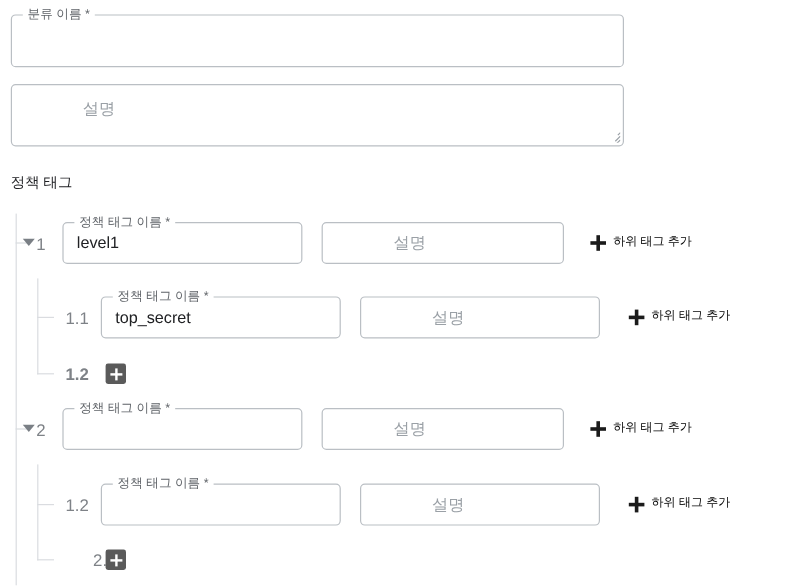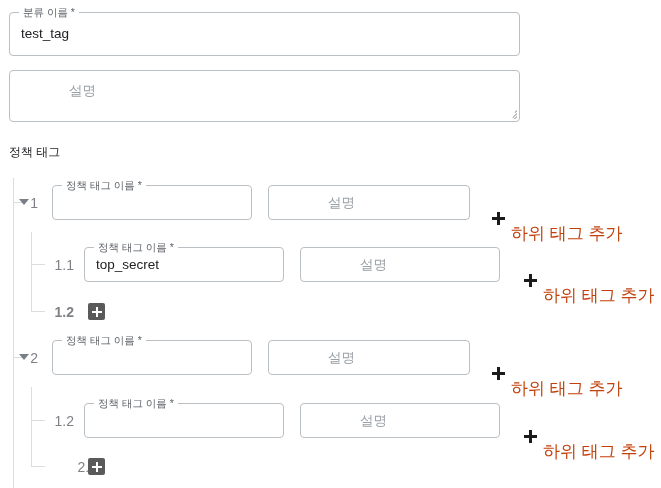--- a/index.html
+++ b/index.html
@@ -150,24 +150,23 @@
     position: absolute;
     background: #1b1b1b;
   }
   .add-child .plus-glyph::before {
     left: 0; right: 0; top: 5px; height: 3px;
   }
   .add-child .plus-glyph::after {
     top: 0; bottom: 0; left: 5px; width: 3px;
   }
   .add-child .label {
-    font-size: 17px;
+    font-size: 10px;
     line-height: 18px;
-    color: #c2410c;
-    margin-top: 32px;
+    color: #000000;
   }
 
   
   .add-square {
     position: absolute;
     width: 17px;
     height: 17px;
     border-radius: 2px;
     background: #5a5a5a;
     cursor: pointer;
@@ -183,21 +182,20 @@
   }
   .add-square::after {
     top: 3.5px; bottom: 3.5px; left: 7.5px; width: 2px;
   }
 </style>
 </head>
 <body>
 
 <div class="mdc-field" style="left:9px; top:12px; width:511px; height:44px;">
   <span class="legend">분류 이름 *</span>
-  <span class="value">test_tag</span>
 </div>
 
 <div class="mdc-field textarea" style="left:9px; top:70px; width:511px; height:52px;">
   <span class="placeholder">설명</span>
   <span class="resize-grip">
     <i class="l1"></i>
       <i class="l2"></i>
       <i class="l3"></i>
   </span>
 </div>
@@ -213,20 +211,21 @@
 <div class="tree-line-h" style="left:31px; top:311px; width:14px;"></div>
 
 <div class="tree-line-v" style="left:31px; top:387px; height:80px;"></div>
 <div class="tree-line-h" style="left:31px; top:420px; width:14px;"></div>
 <div class="tree-line-h" style="left:31px; top:466px; width:14px;"></div>
 
 <div class="caret" style="left:19px; top:199px;"></div>
 <div class="row-index" style="left:20px; top:194px; width:18px;">1</div>
 <div class="mdc-field" style="left:52px; top:185px; width:200px; height:35px;">
   <span class="legend">정책 태그 이름 *</span>
+  <span class="value">level1</span>
 </div>
 <div class="mdc-field" style="left:268px; top:185px; width:202px; height:35px;">
   <span class="placeholder">설명</span>
 </div>
 <div class="add-child" style="left:492px; top:193px;">
   <span class="plus-glyph"></span>
   <span class="label">하위 태그 추가</span>
 </div>
 
 <div class="row-index" style="left:48px; top:256px; width:26px;">1.1</div>

